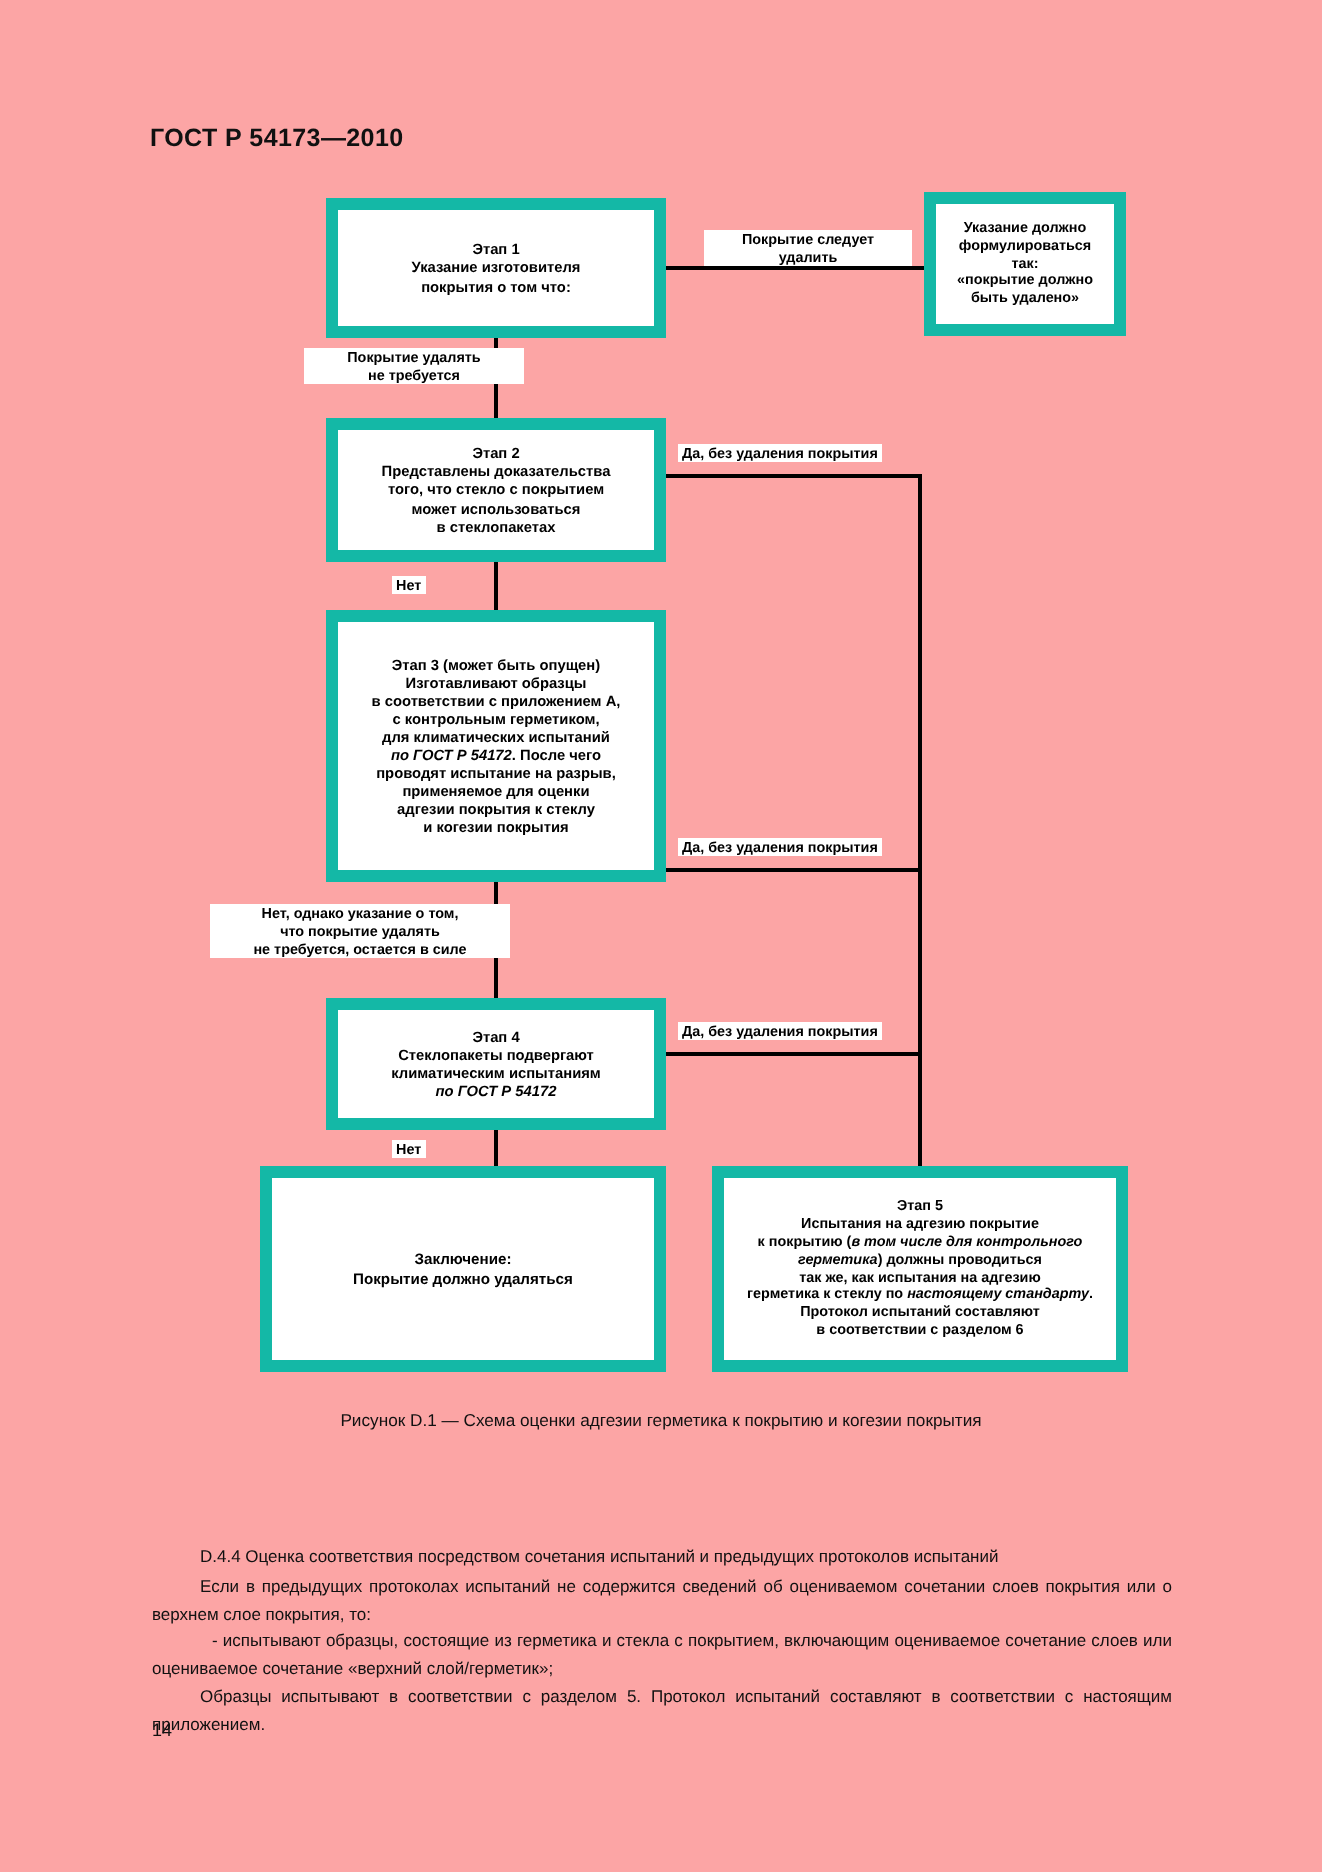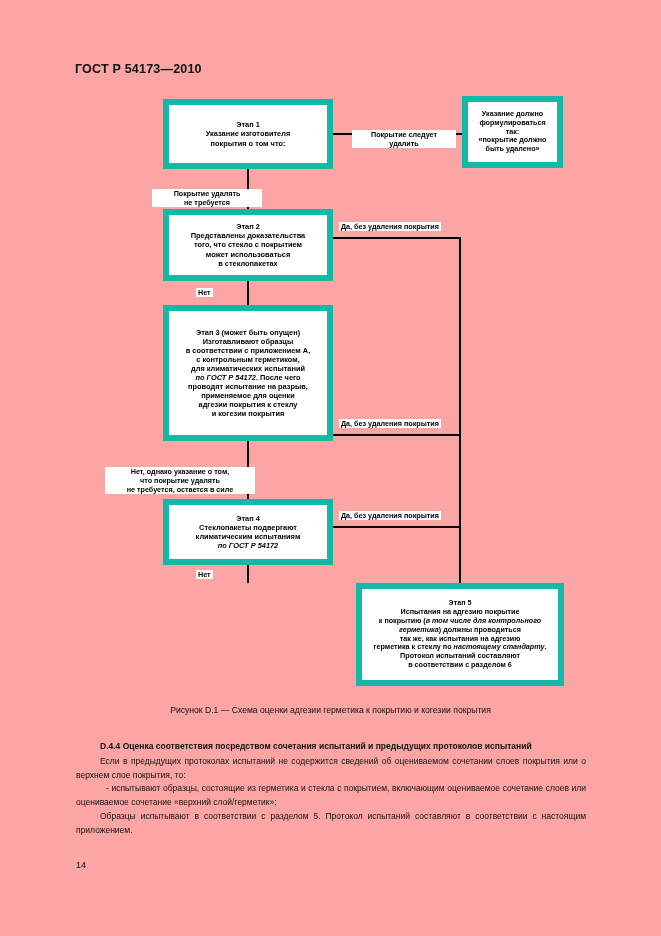--- a/index.html
+++ b/index.html
@@ -81,21 +81,21 @@
   .elabel {
     position: absolute;
     font-size: 7.2px;
     font-weight: bold;
     color: #000;
     line-height: 1.25;
     white-space: nowrap;
     background: #fff;
     padding: 0 2px;
   }
-  .elabel.center { text-align: center; margin-top: 15px; }
+  .elabel.center { text-align: center; }
 
   #lbl-remove      { left: 352px; top: 115px; width: 100px; text-align: center; }
   #lbl-noremove    { left: 152px; top: 174px; width: 106px; text-align: center; }
   #lbl-no-1        { left: 196px; top: 288px; }
   #lbl-yes-2       { left: 339px; top: 222px; }
   #lbl-yes-3       { left: 339px; top: 419px; }
   #lbl-yes-4       { left: 339px; top: 511px; }
   #lbl-no-3        { left: 105px; top: 452px; width: 146px; text-align: center; }
   #lbl-no-4        { left: 196px; top: 570px; }
 
@@ -115,21 +115,21 @@
     position: absolute;
     left: 76px;
     top: 740px;
     width: 510px;
     font-size: 8.5px;
     line-height: 1.62;
     color: #111;
     text-align: justify;
   }
   .body-text p { margin: 0; }
-  .body-text p.head { font-weight: bold; text-indent: 24px; margin-bottom: 1px; }
+  .body-text p.head { font-weight: normal; text-indent: 24px; margin-bottom: 1px; margin-top: 32px; }
   .body-text p.ind  { text-indent: 24px; }
   .body-text p.dash { text-indent: 30px; }
 
   .page-number {
     position: absolute;
     left: 76px;
     top: 860px;
     font-size: 9px;
     color: #111;
   }
@@ -208,20 +208,26 @@
 
     <div class="node" id="node-stage4">
       <span class="txt">
         <span class="ln">Этап 4</span>
         <span class="ln">Стеклопакеты подвергают</span>
         <span class="ln">климатическим испытаниям</span>
         <span class="ln it">по ГОСТ Р 54172</span>
       </span>
     </div>
 
+    <div class="node" id="node-concl">
+      <span class="txt">
+        <span class="ln">Заключение:</span>
+        <span class="ln">Покрытие должно удаляться</span>
+      </span>
+    </div>
 
     <div class="node" id="node-stage5">
       <span class="txt">
         <span class="ln">Этап 5</span>
         <span class="ln">Испытания на адгезию покрытие</span>
         <span class="ln">
           <span>к покрытию (</span><span class="it">в том числе для контрольного</span>
         </span>
         <span class="ln">
           <span class="it">герметика</span><span>) должны проводиться</span>

